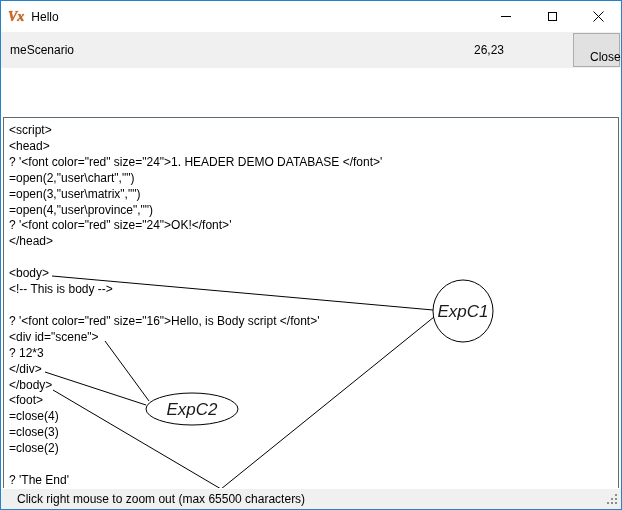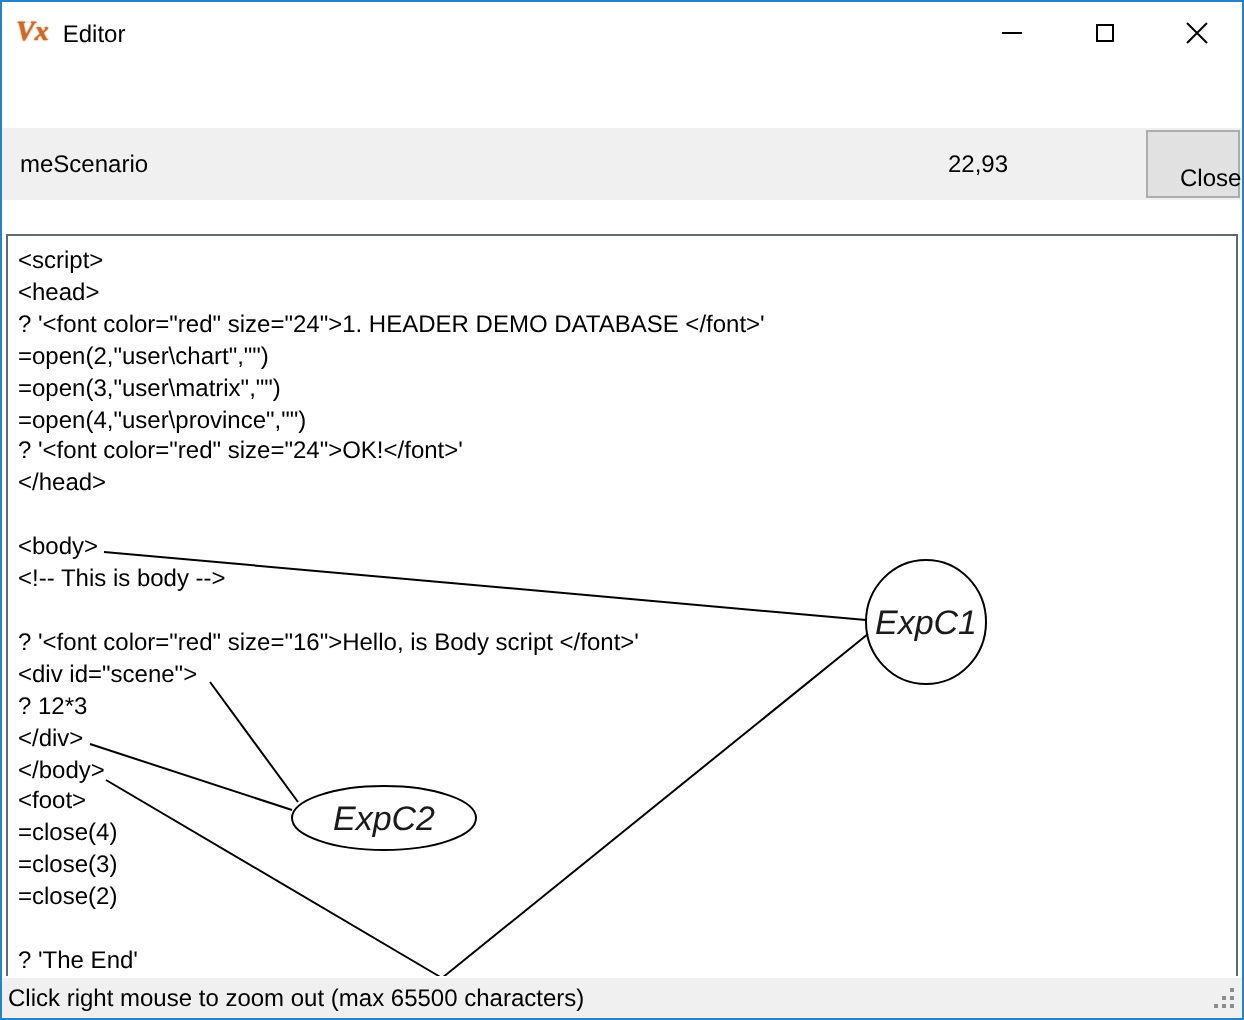--- a/index.html
+++ b/index.html
@@ -15,21 +15,21 @@
     margin-left:7px;font-family:"Liberation Serif",serif;
     font-weight:bold;font-style:italic;font-size:14px;color:#d2691e;
     text-shadow:0 0 1px #8b3a00;line-height:1;
   }
   .win-title{margin-left:7px;font-size:12px;}
   .caption-buttons{margin-left:auto;display:flex;height:100%;}
   .cap-btn{width:46px;height:100%;display:flex;align-items:center;justify-content:center;cursor:default;}
   .min-glyph{display:block;width:10px;height:1px;background:#000;}
   .max-glyph{display:block;width:9px;height:9px;border:1px solid #000;}
   
-  .toolbar{position:relative;height:36px;background:#f0f0f0;font-size:12px;margin-top:32px;}
+  .toolbar{position:relative;height:36px;background:#f0f0f0;font-size:12px;}
   .scenario{position:absolute;left:9px;top:0;bottom:0;display:flex;align-items:center;}
   .pos{position:absolute;right:117px;top:0;bottom:0;display:flex;align-items:center;}
   .close-btn{
     position:absolute;right:1px;top:1px;width:47px;height:33px;
     background:#e1e1e1;border:1px solid #adadad;
     font-family:"Liberation Sans",sans-serif;font-size:12px;color:#000;padding:16px;
   }
   
   .editor{
     position:absolute;left:2px;top:68px;width:616px;height:419px;
@@ -42,50 +42,50 @@
   .annot{position:absolute;left:0;top:0;width:100%;height:100%;pointer-events:none;}
   .annot .node{pointer-events:auto;}
   .node-label{
     font-family:"Liberation Sans",sans-serif;font-style:italic;
     font-size:17px;fill:#1a1a1a;text-anchor:middle;
   }
   
   .statusbar{
     position:absolute;left:0;right:0;bottom:0;height:21px;background:#f0f0f0;
     border-top:1px solid #ffffff;display:flex;align-items:center;
-    font-size:12px;padding-left:3px;
+    font-size:12px;padding-left:16px;
   }
   .grip{position:absolute;right:3px;bottom:4px;line-height:0;}
 </style>
 </head>
 <body>
 
 <div class="window">
 
   <div class="titlebar">
     <span class="app-icon">Vx</span>
-    <span class="win-title">Editor</span>
+    <span class="win-title">Hello</span>
     <div class="caption-buttons">
       <div class="cap-btn">
         <span class="min-glyph"></span>
       </div>
       <div class="cap-btn">
         <span class="max-glyph"></span>
       </div>
       <div class="cap-btn">
         <svg width="11" height="11">
           <path d="M0.5,0.5 L10.5,10.5 M10.5,0.5 L0.5,10.5" stroke="#000" stroke-width="1" fill="none"></path>
         </svg>
       </div>
     </div>
   </div>
 
   <div class="toolbar">
     <span class="scenario">meScenario</span>
-    <span class="pos">22,93</span>
+    <span class="pos">26,23</span>
     <button class="close-btn">Close</button>
   </div>
 
   <div class="editor">
     <div id="script-lines"><div>&lt;script&gt;</div><div>&lt;head&gt;</div><div>? '&lt;font color="red" size="24"&gt;1. HEADER DEMO DATABASE &lt;/font&gt;'</div><div>=open(2,"user\chart","")</div><div>=open(3,"user\matrix","")</div><div>=open(4,"user\province","")</div><div>? '&lt;font color="red" size="24"&gt;OK!&lt;/font&gt;'</div><div>&lt;/head&gt;</div><div>&nbsp;</div><div>&lt;body&gt;</div><div>&lt;!-- This is body --&gt;</div><div>&nbsp;</div><div>? '&lt;font color="red" size="16"&gt;Hello, is Body script &lt;/font&gt;'</div><div>&lt;div id="scene"&gt;</div><div>? 12*3</div><div>&lt;/div&gt;</div><div>&lt;/body&gt;</div><div>&lt;foot&gt;</div><div>=close(4)</div><div>=close(3)</div><div>=close(2)</div><div>&nbsp;</div><div>? 'The End'</div><div>&lt;/foot&gt;</div><div>&lt;/script&gt;</div></div>
     <svg id="annot" class="annot">
         <line x1="48" y1="158" x2="429" y2="192" stroke="#000000" stroke-width="1"></line>
         <line x1="101" y1="223" x2="145" y2="283" stroke="#000000" stroke-width="1"></line>
         <line x1="41" y1="254" x2="142" y2="287" stroke="#000000" stroke-width="1"></line>
         <line x1="49" y1="272" x2="217" y2="371" stroke="#000000" stroke-width="1"></line>

